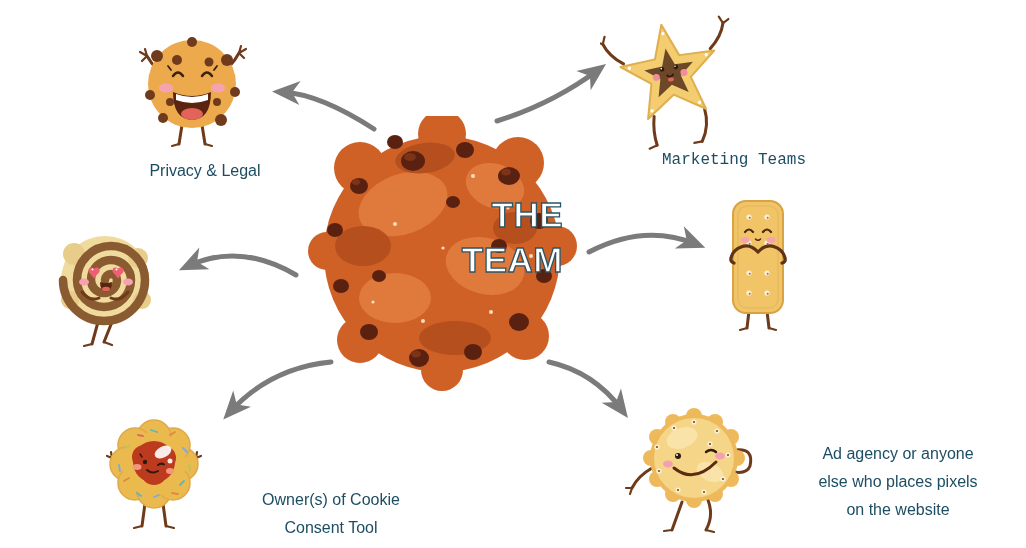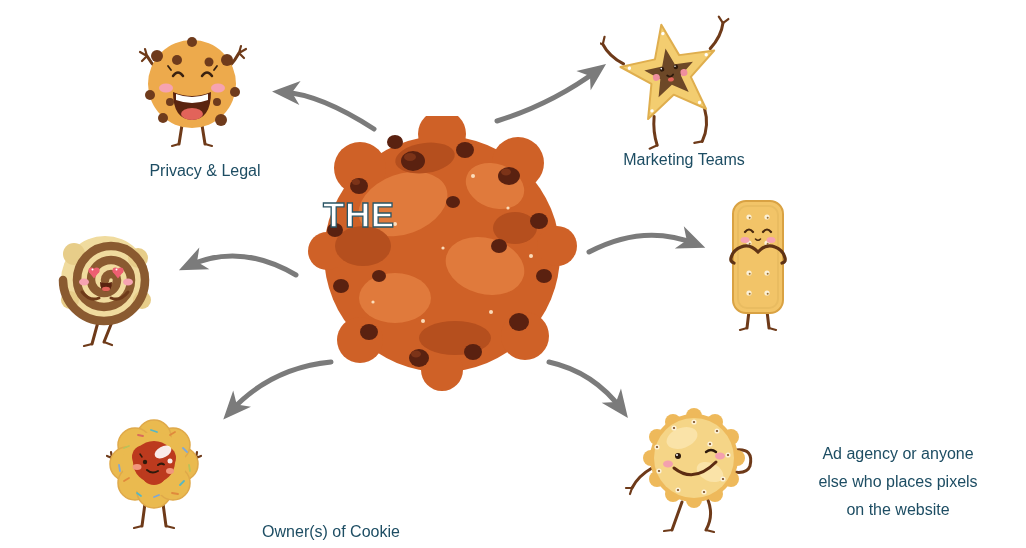--- a/index.html
+++ b/index.html
@@ -7,30 +7,30 @@
     position:relative;width:1026px;height:548px;background:#fff;overflow:hidden;
     font-family:"Liberation Sans",sans-serif;
   }
   .char{position:absolute;}
   .node-label{
     position:absolute;color:var(--label-text,#1d4d63);font-size:16px;line-height:28px;
     text-align:center;font-weight:400;
   }
   .node-label div{white-space:nowrap;}
   .lbl-privacy{left:85px;top:157px;width:240px;}
-  .lbl-marketing{left:574px;top:146px;width:220px;}
+  .lbl-marketing{left:624px;top:146px;width:220px;font-family:Liberation Mono, monospace;}
   .lbl-it{left:28px;top:343px;width:140px;}
   .lbl-webdev{left:611px;top:334px;width:300px;}
-  .lbl-owner{left:221px;top:486px;width:220px;margin-top:32px;}
+  .lbl-owner{left:221px;top:486px;width:220px;}
   .lbl-adagency{left:767px;top:440px;width:262px;}
   .arrows{position:absolute;left:0;top:0;width:1026px;height:548px;pointer-events:none;}
   .arrow-line{stroke:var(--arrow,#7b7b7b);stroke-width:5;fill:none;stroke-linecap:round;}
   .arrow-head{fill:var(--arrow,#7b7b7b);}
   .center-title{
-    position:absolute;left:323px;top:192px;width:240px;text-align:left;
+    position:absolute;left:323px;top:192px;width:240px;text-align:right;
     font-size:35px;font-weight:700;line-height:45px;letter-spacing:.5px;
     color:var(--title-fill,#fff);
     -webkit-text-stroke:1.3px var(--title-outline,#2a5565);
   }
   .limb{stroke:#6e3a19;stroke-width:3;fill:none;stroke-linecap:round;}
   .limb-thin{stroke:#6e3a19;stroke-width:2.2;fill:none;stroke-linecap:round;}
 </style>
 </head>
 <body>
 
@@ -87,20 +87,21 @@
       <circle cx="120" cy="205" r="2"></circle>
         <circle cx="188" cy="196" r="2"></circle>
         <circle cx="70" cy="186" r="1.6"></circle>
       <circle cx="140" cy="132" r="1.6"></circle>
         <circle cx="205" cy="92" r="1.6"></circle>
     </g>
   </svg>
 
   <div class="center-title">
     <div>THE</div>
+    <div>TEAM</div>
   </div>
 
   <svg class="char" style="left:125px;top:20px;" width="135" height="130" viewBox="0 0 135 130">
     <path class="limb" d="M44 58 Q30 50 22 36"></path>
     <path class="limb-thin" d="M22 36 L15 32 M22 36 L17 41 M22 36 L20 29"></path>
     <path class="limb" d="M92 56 Q106 48 114 33"></path>
     <path class="limb-thin" d="M114 33 L121 29 M114 33 L119 38 M114 33 L116 26"></path>
     <path class="limb" d="M57 105 L54 124 M77 105 L80 124"></path>
     <path class="limb-thin" d="M54 124 L47 126 M80 124 L87 126"></path>
     <circle cx="67" cy="64" r="44" fill="#edaa4c"></circle>
@@ -344,20 +345,21 @@
   </svg>
 
   <div class="node-label lbl-privacy">
     <div>Privacy &amp; Legal</div>
   </div>
   <div class="node-label lbl-marketing">
     <div>Marketing Teams</div>
   </div>
   <div class="node-label lbl-owner">
     <div>Owner(s) of Cookie</div>
+    <div>Consent Tool</div>
   </div>
   <div class="node-label lbl-adagency">
     <div>Ad agency or anyone</div>
     <div>else who places pixels</div>
     <div>on the website</div>
   </div>
 
 </div>
 
 </body></html>

